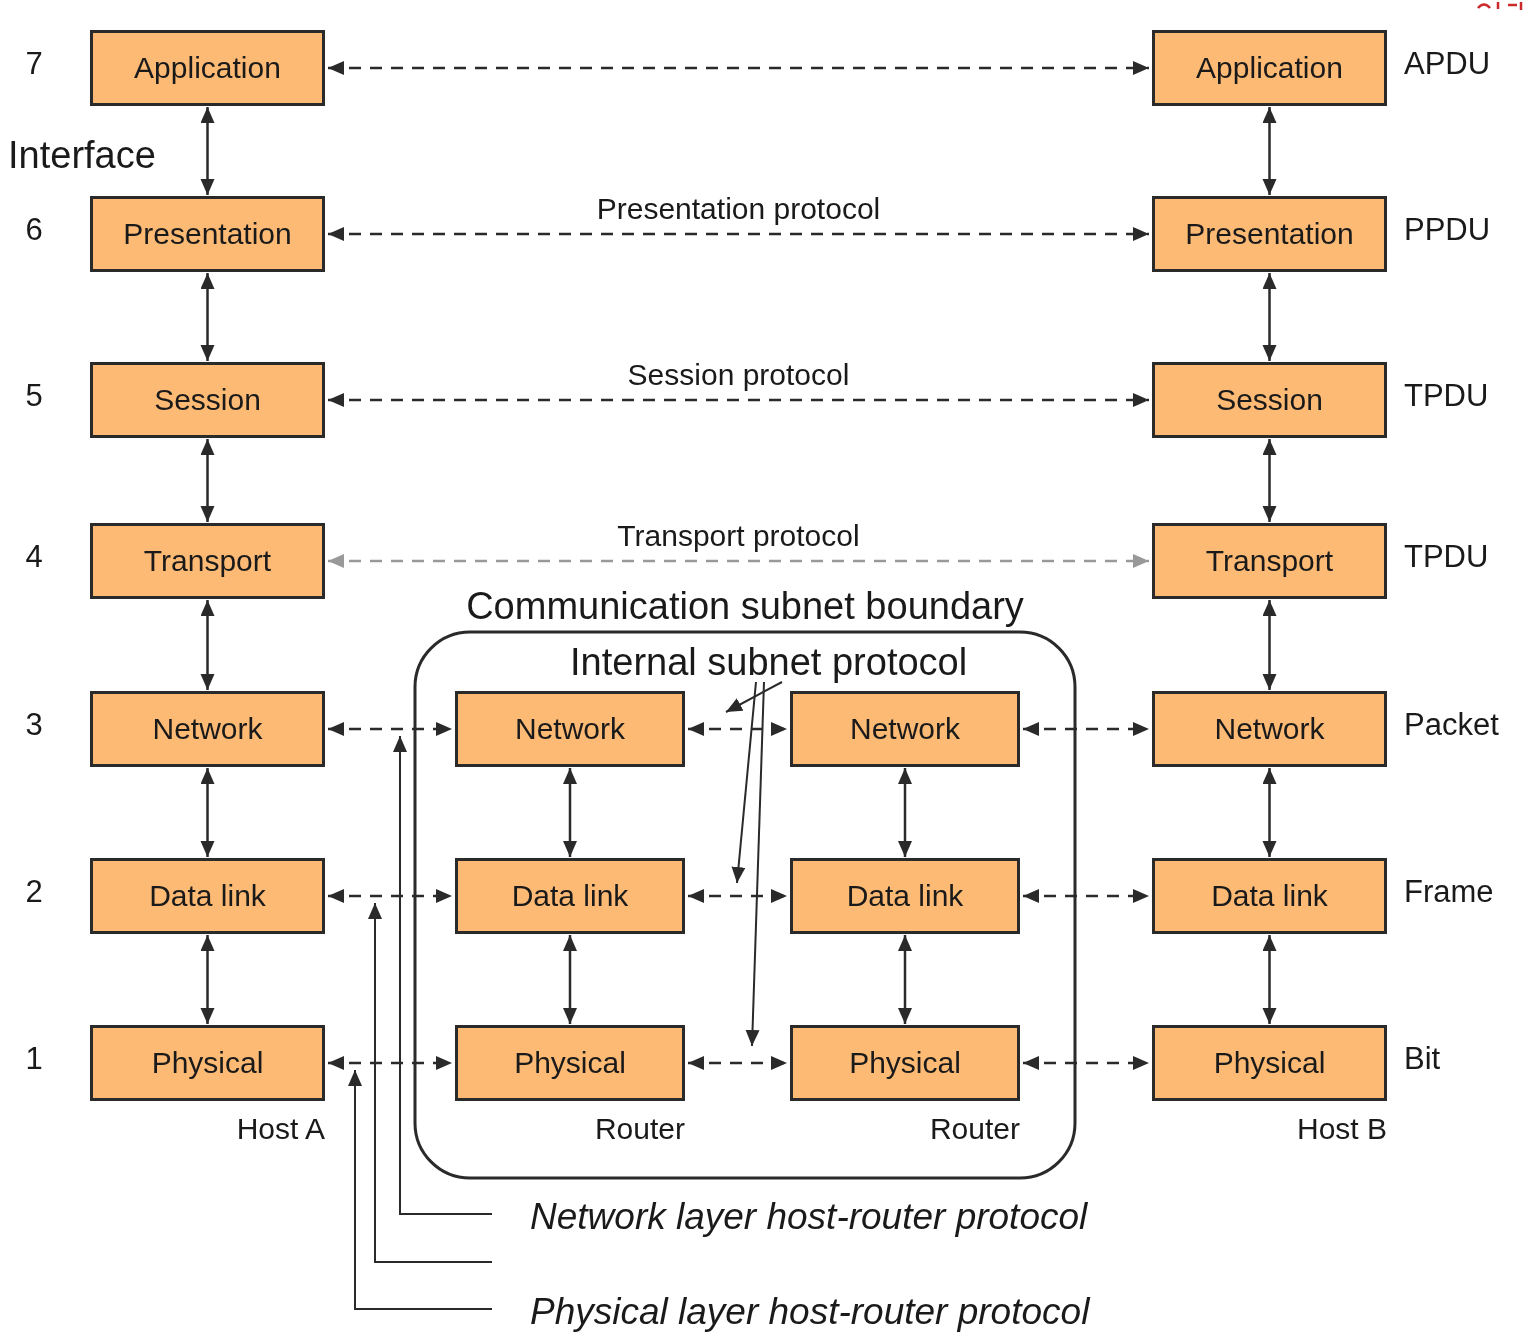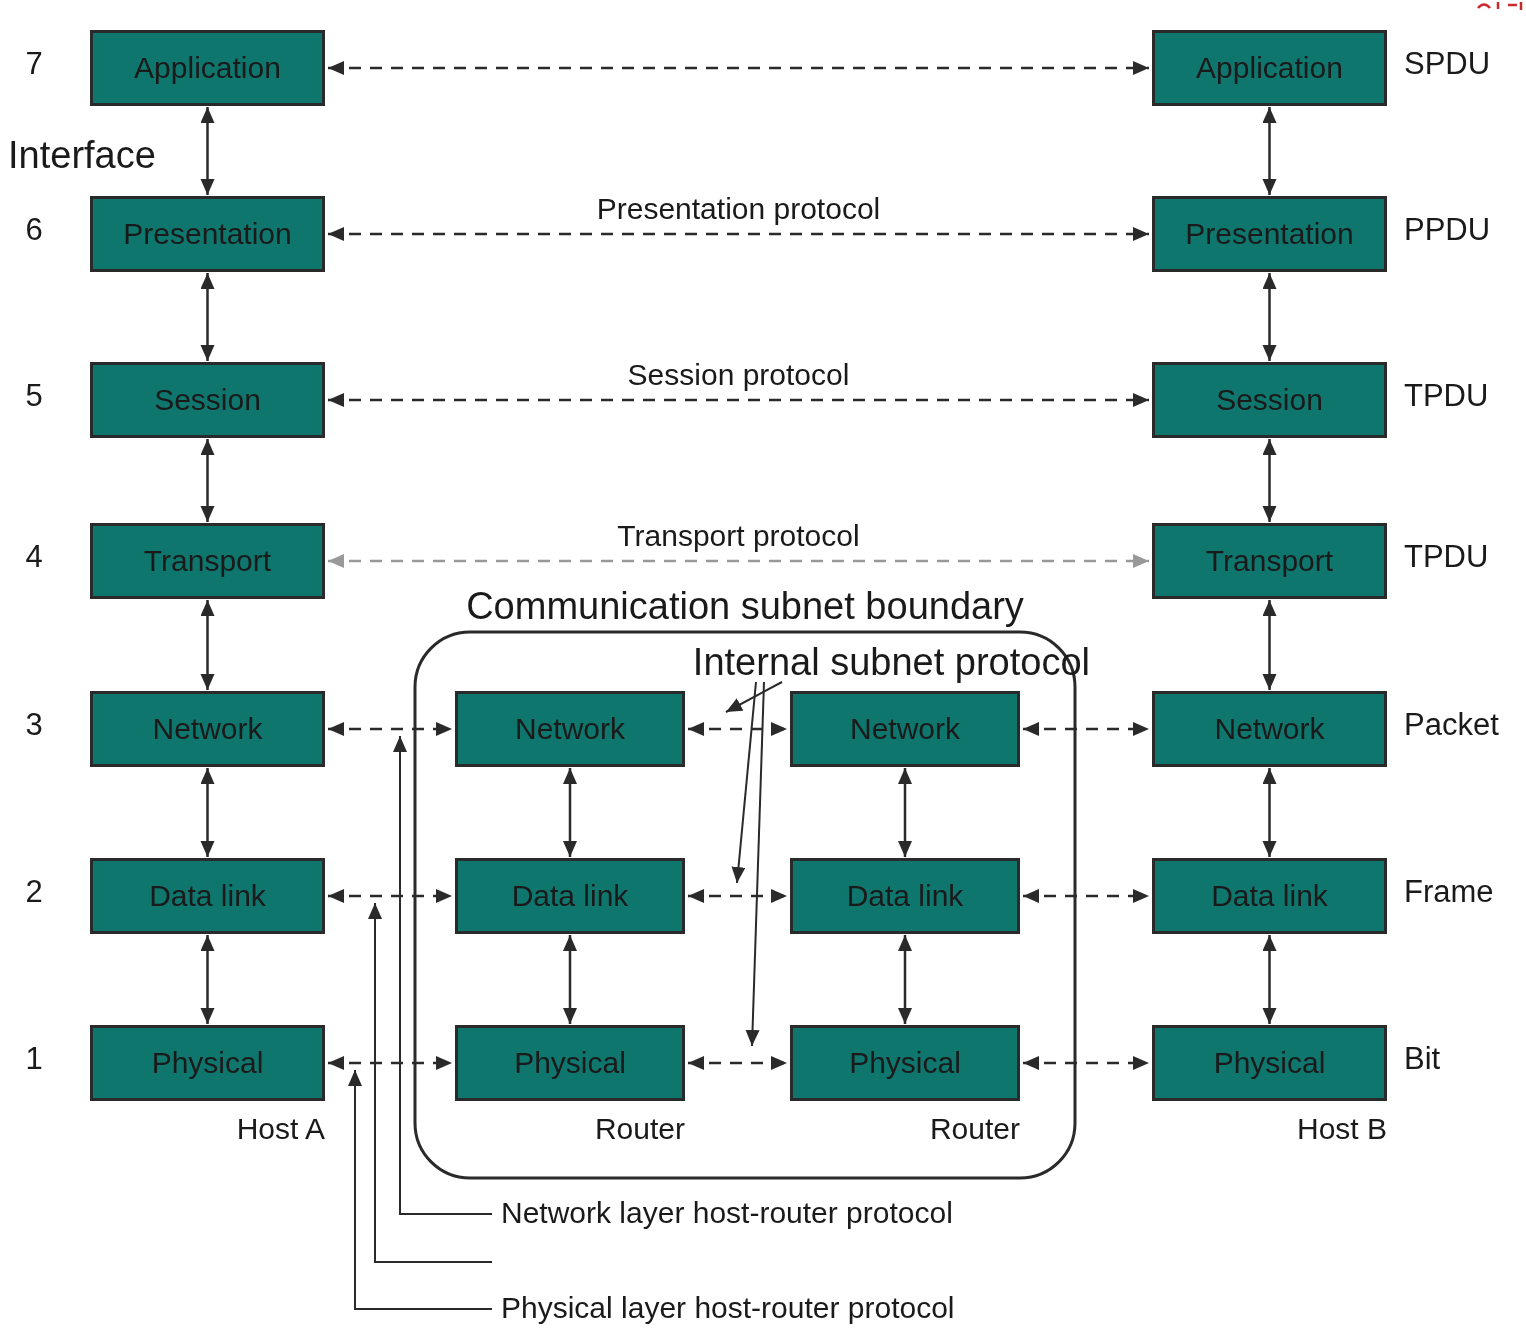--- a/index.html
+++ b/index.html
@@ -1,33 +1,33 @@
 <!DOCTYPE html>
 <html><head>
 <meta charset="utf-8">
 <style>
   * { margin:0; padding:0; box-sizing:border-box; }
   html,body { background:#ffffff; }
   body { font-family:"Liberation Sans", sans-serif; color:#1a1a1a; }
   .stage { position:relative; width:1526px; height:1341px; background:#fff; overflow:hidden; }
   .wires { position:absolute; left:0; top:0; }
   .box {
-    position:absolute; height:76px; border:3px solid #2a2a2a; background:#0f766e;
+    position:absolute; height:76px; border:3px solid #2a2a2a; background:#fdba74;
     display:flex; align-items:center; justify-content:center; font-size:30px;
   }
   .c-a  { left:90px;   width:235px; }
   .c-r1 { left:455px;  width:230px; }
   .c-r2 { left:790px;  width:230px; }
   .c-b  { left:1152px; width:235px; }
   .num  { position:absolute; left:12px; width:44px; text-align:center; font-size:31px; }
   .unit { position:absolute; left:1404px; font-size:31px; }
   .plabel { position:absolute; left:325px; width:827px; text-align:center; font-size:30px; }
   .txt  { position:absolute; font-size:38px; }
   .hlabel { position:absolute; top:1112px; text-align:right; font-size:30px; }
-  .legend { position:absolute; left:501px; font-size:30px; }
+  .legend { position:absolute; left:530px; font-size:37px;font-style:italic; }
 </style>
 </head>
 <body>
 
 <div class="stage">
 
   <svg class="wires" width="1526" height="1341" viewBox="0 0 1526 1341">
     <defs>
       <marker id="ah" markerUnits="userSpaceOnUse" markerWidth="17" markerHeight="15" refX="16" refY="7" orient="auto-start-reverse">
         <path d="M0,0 L16,7 L0,14 Z" fill="#2a2a2a"></path>
@@ -124,30 +124,30 @@
   <div class="box c-b" style="top:362px">Session</div>
   <div class="box c-b" style="top:523px">Transport</div>
   <div class="box c-b" style="top:691px">Network</div>
   <div class="box c-b" style="top:858px">Data link</div>
   <div class="box c-b" style="top:1025px">Physical</div>
 
   <div class="plabel" style="top:192px">Presentation protocol</div>
   <div class="plabel" style="top:358px">Session protocol</div>
   <div class="plabel" style="top:519px">Transport protocol</div>
 
-  <div class="unit" style="top:46px">SPDU</div>
+  <div class="unit" style="top:46px">APDU</div>
   <div class="unit" style="top:212px">PPDU</div>
   <div class="unit" style="top:378px">TPDU</div>
   <div class="unit" style="top:539px">TPDU</div>
   <div class="unit" style="top:707px">Packet</div>
   <div class="unit" style="top:874px">Frame</div>
   <div class="unit" style="top:1041px">Bit</div>
 
   <div class="txt" style="left:415px; width:660px; text-align:center; top:585px">Communication subnet boundary</div>
-  <div class="txt" style="left:570px; width:520px; text-align:right; top:641px">Internal subnet protocol</div>
+  <div class="txt" style="left:570px; width:520px; text-align:left; top:641px">Internal subnet protocol</div>
 
   <div class="hlabel" style="left:90px; width:235px">Host A</div>
   <div class="hlabel" style="left:455px; width:230px">Router</div>
   <div class="hlabel" style="left:790px; width:230px">Router</div>
   <div class="hlabel" style="left:1152px; width:235px">Host B</div>
 
   <div class="legend" style="top:1196px">Network layer host-router protocol</div>
   <div class="legend" style="top:1291px">Physical layer host-router protocol</div>
 
 </div>

